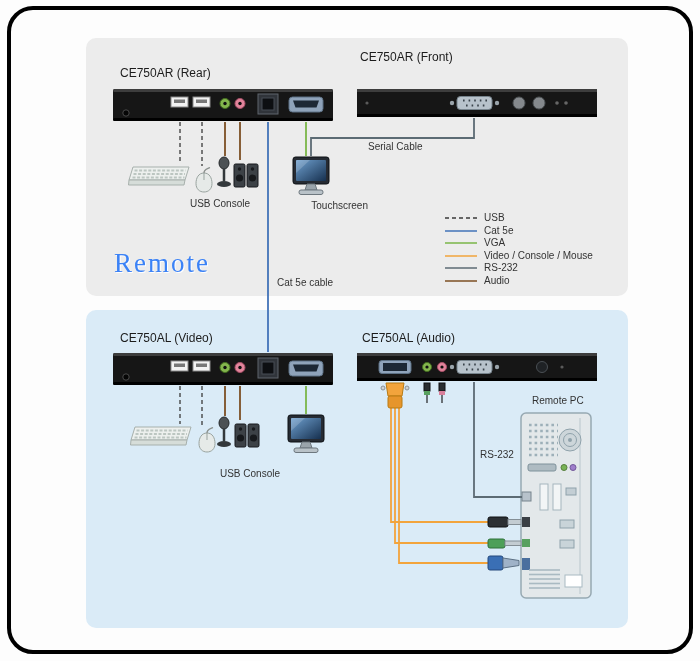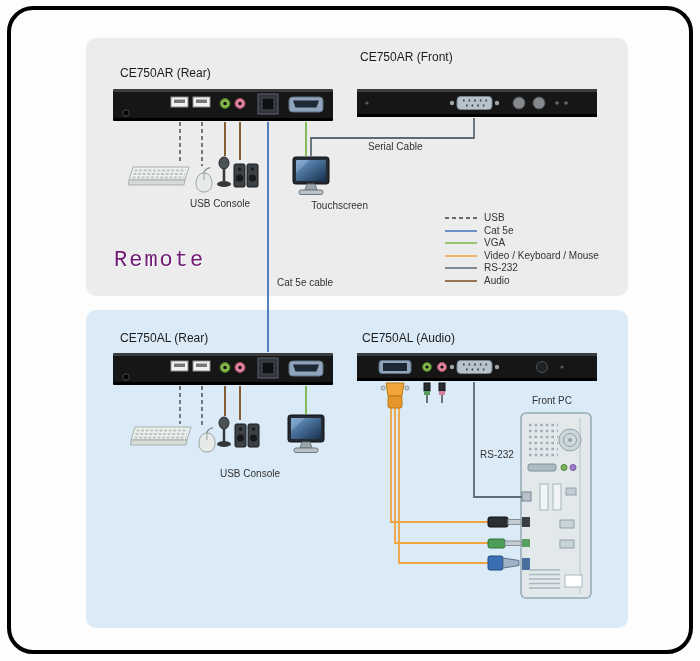--- a/index.html
+++ b/index.html
@@ -8,22 +8,22 @@
   .canvas { position:relative; width:700px; height:661px; background:#fdfdfd; overflow:hidden; }
   .frame { position:absolute; left:7px; top:6px; right:7px; bottom:7px;
            border:4px solid #000; border-radius:26px; pointer-events:none; }
   .panel { position:absolute; border-radius:10px; }
   .remote-panel { left:86px; top:38px; width:542px; height:258px; background:#ececec; }
   .local-panel  { left:86px; top:310px; width:542px; height:318px; background:#daebf7; }
   .abs { position:absolute; display:block; }
   .dev-label { position:absolute; font-size:12px; color:#1c1c1c; white-space:nowrap; }
   .small-label { position:absolute; font-size:10px; color:#333; white-space:nowrap; }
   .center-label { text-align:right; white-space:nowrap; }
-  .section-title { position:absolute; font-family:Liberation Mono, monospace; font-size:22px;
-                   color:#701a75; letter-spacing:2px; text-shadow:1px 1px 0 #ffffff; }
+  .section-title { position:absolute; font-family:Liberation Serif, serif; font-size:27px;
+                   color:#3b82f6; letter-spacing:2px; text-shadow:1px 1px 0 #ffffff; }
   .legend { position:absolute; left:445px; top:197px;margin-top:16px; }
   .legend-row { display:flex; align-items:center; margin-bottom:2.6px; height:10px; }
   .legend-row svg { margin-right:7px; display:block; }
   .legend-label { font-size:10px; color:#333; white-space:nowrap; line-height:10px; }
   .overlay { position:absolute; left:0; top:0; pointer-events:none; }
   .ln  { fill:none; stroke-width:1.8; }
   .lnd { fill:none; stroke-width:1.3; }
 </style>
 </head>
 <body>
@@ -136,37 +136,37 @@
     <div class="legend-row">
       <svg width="32" height="6">
           <line x1="0" y1="3" x2="32" y2="3" stroke-width="1.5" stroke="#7ab648"></line>
         </svg>
       <span class="legend-label">VGA</span>
     </div>
     <div class="legend-row">
       <svg width="32" height="6">
           <line x1="0" y1="3" x2="32" y2="3" stroke-width="1.5" stroke="#f2a43c"></line>
         </svg>
-      <span class="legend-label">Video / Keyboard / Mouse</span>
+      <span class="legend-label">Video / Console / Mouse</span>
     </div>
     <div class="legend-row">
       <svg width="32" height="6">
           <line x1="0" y1="3" x2="32" y2="3" stroke-width="1.5" stroke="#5c6b74"></line>
         </svg>
       <span class="legend-label">RS-232</span>
     </div>
     <div class="legend-row">
       <svg width="32" height="6">
           <line x1="0" y1="3" x2="32" y2="3" stroke-width="1.5" stroke="#7c4f23"></line>
         </svg>
       <span class="legend-label">Audio</span>
     </div>
   </div>
 
-  <div class="dev-label" style="left:120px;top:331px">CE750AL (Rear)</div>
+  <div class="dev-label" style="left:120px;top:331px">CE750AL (Video)</div>
   <div class="dev-label" style="left:362px;top:331px">CE750AL (Audio)</div>
 
   <svg class="abs" style="left:113px;top:352px" width="220" height="34" viewBox="0 0 220 34">
     <rect x="0" y="1" width="220" height="32" rx="2" fill="#161616"></rect>
     <rect x="0" y="1" width="220" height="3" rx="1.5" fill="#3d3d3d"></rect>
     <rect x="0" y="30" width="220" height="3" rx="1.5" fill="#000"></rect>
     <circle cx="13" cy="25" r="3.2" fill="#050505" stroke="#4a4a4a"></circle>
     <rect x="58" y="9" width="17" height="10" fill="#f2f2f2" stroke="#8a8a8a"></rect>
     <rect x="61" y="11.5" width="11" height="3.5" fill="#777"></rect>
     <rect x="80" y="9" width="17" height="10" fill="#f2f2f2" stroke="#8a8a8a"></rect>
@@ -235,21 +235,21 @@
       </linearGradient>
     </defs>
     <rect x="1" y="1" width="36" height="27" rx="2.5" fill="#262b33" stroke="#0d1014"></rect>
     <rect x="4" y="4" width="30" height="21" rx="1" fill="url(#scrB)"></rect>
     <path d="M4 4 L18 4 L4 17 z" fill="#ffffff" opacity="0.18"></path>
     <path d="M15 28 h8 l2 6 h-12 z" fill="#9aa4ab" stroke="#6d777e"></path>
     <rect x="7" y="34" width="24" height="4.5" rx="2" fill="#b9c2c8" stroke="#6d777e"></rect>
   </svg>
   <div class="small-label center-label" style="left:140px;top:468px;width:140px">USB Console</div>
 
-  <div class="small-label" style="left:532px;top:395px">Front PC</div>
+  <div class="small-label" style="left:532px;top:395px">Remote PC</div>
   <svg class="abs" style="left:520px;top:412px" width="74" height="188" viewBox="0 0 74 188">
     <rect x="1" y="1" width="70" height="185" rx="5" fill="#e3e8ea" stroke="#97a9b2" stroke-width="1.5"></rect>
     <line x1="60" y1="6" x2="60" y2="182" stroke="#b9c6cc"></line>
     <g stroke="#9db0b9" stroke-width="2.6" stroke-dasharray="2.6 3">
       <path d="M9 13 H38"></path>
         <path d="M9 19 H38"></path>
         <path d="M9 25 H38"></path>
         <path d="M9 31 H38"></path>
         <path d="M9 37 H38"></path>
         <path d="M9 43 H38"></path>

